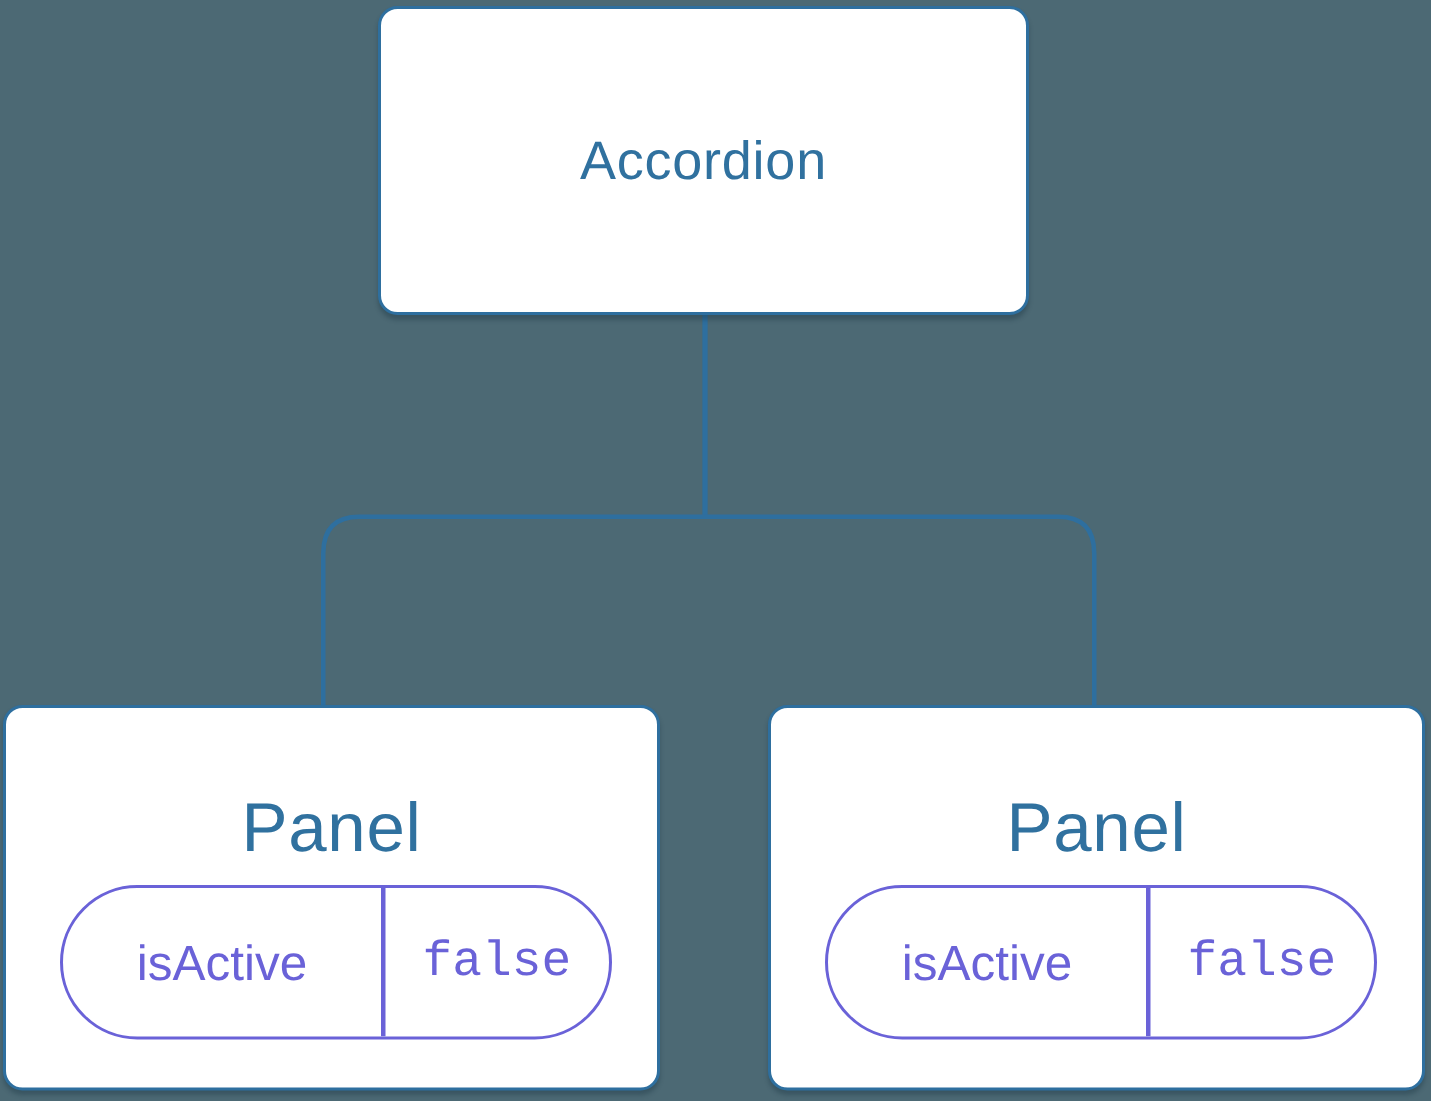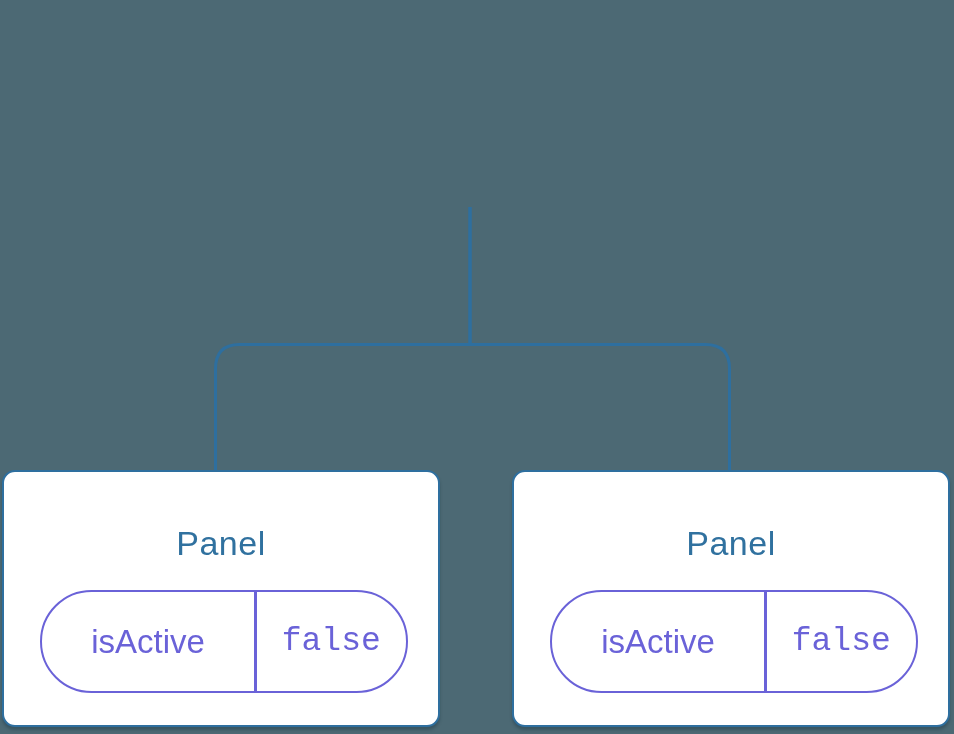--- a/index.html
+++ b/index.html
@@ -45,21 +45,21 @@
     letter-spacing: 0.5px;
   }
   .node-panel-left  { left: 2px;   top: 470px; width: 438px; height: 257px; }
   .node-panel-right { left: 512px; top: 470px; width: 438px; height: 257px; }
   .panel-heading {
     position: absolute;
     left: 0; top: 52px;
     width: 100%;
     text-align: center;
     color: var(--heading);
-    font-size: 34px;
+    font-size: 46px;
     font-weight: 500;
     letter-spacing: 0.5px;
   }
   .state-pill {
     position: absolute;
     left: 36px; top: 118px;
     width: 368px; height: 103px;
     border: 2.5px solid var(--state);
     border-radius: 999px;
     display: flex;
@@ -84,20 +84,23 @@
 </head>
 <body>
 
 <div class="stage">
 
   <svg class="connector-svg" viewBox="0 0 954 734" xmlns="http://www.w3.org/2000/svg" aria-hidden="true">
     <path d="M 470 207 L 470 346" fill="none" stroke="#2e6f9f" stroke-width="3.5"></path>
     <path d="M 215.5 472 L 215.5 369 Q 215.5 344.5 239.5 344.5 L 705.5 344.5 Q 729.5 344.5 729.5 369 L 729.5 472" fill="none" stroke="#2e6f9f" stroke-width="3"></path>
   </svg>
 
+  <div class="node node-root">
+    <div class="node-label">Accordion</div>
+  </div>
 
   <div class="node node-panel-left">
     <div class="panel-heading">Panel</div>
     <div class="state-pill">
       <div class="state-cell state-key">isActive</div>
       <div class="state-divider"></div>
       <div class="state-cell state-value">false</div>
     </div>
   </div>
 

